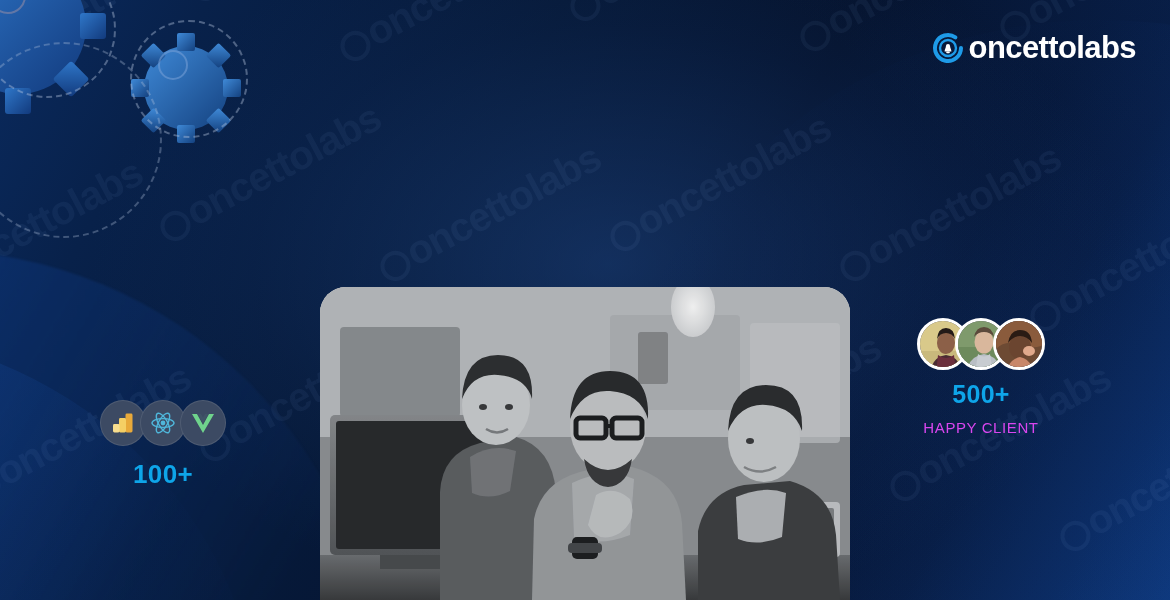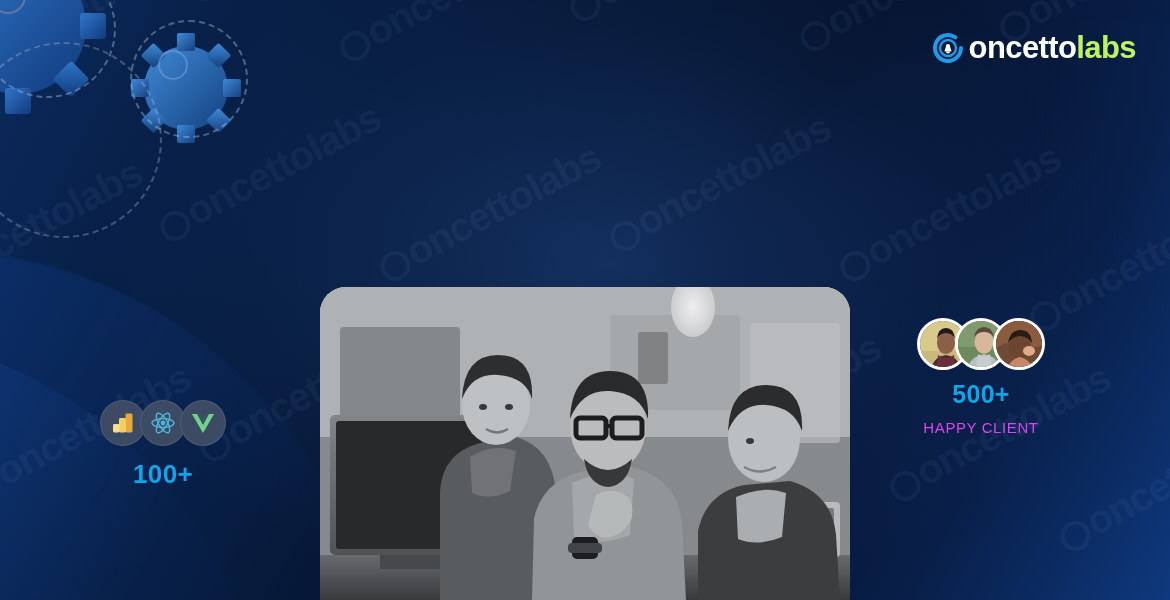--- a/index.html
+++ b/index.html
@@ -119,21 +119,21 @@
   }
   #headline .accent { color:#1e9be8; }
   
   #logo {
     position:absolute;
     right:34px; top:30px;
     display:flex; align-items:center;
     gap:4px;
   }
   #logo-text { font-size:31px; font-weight:700; letter-spacing:-0.6px; color:#ffffff; }
-  #logo-text .labs { color:#bef264;text-align:right; }
+  #logo-text .labs { color:#ffffff;text-align:right; }
   
   .badge { position:absolute; text-align:center; }
   #badge-tech { left:48px; top:400px; width:230px; }
   #badge-clients { left:890px; top:318px; width:182px; }
   .icon-row { display:flex; justify-content:center; align-items:center; }
   .tech-circle {
     width:46px; height:46px;
     border-radius:50%;
     background:#3c4a63;
     border:1px solid rgba(255,255,255,0.10);

